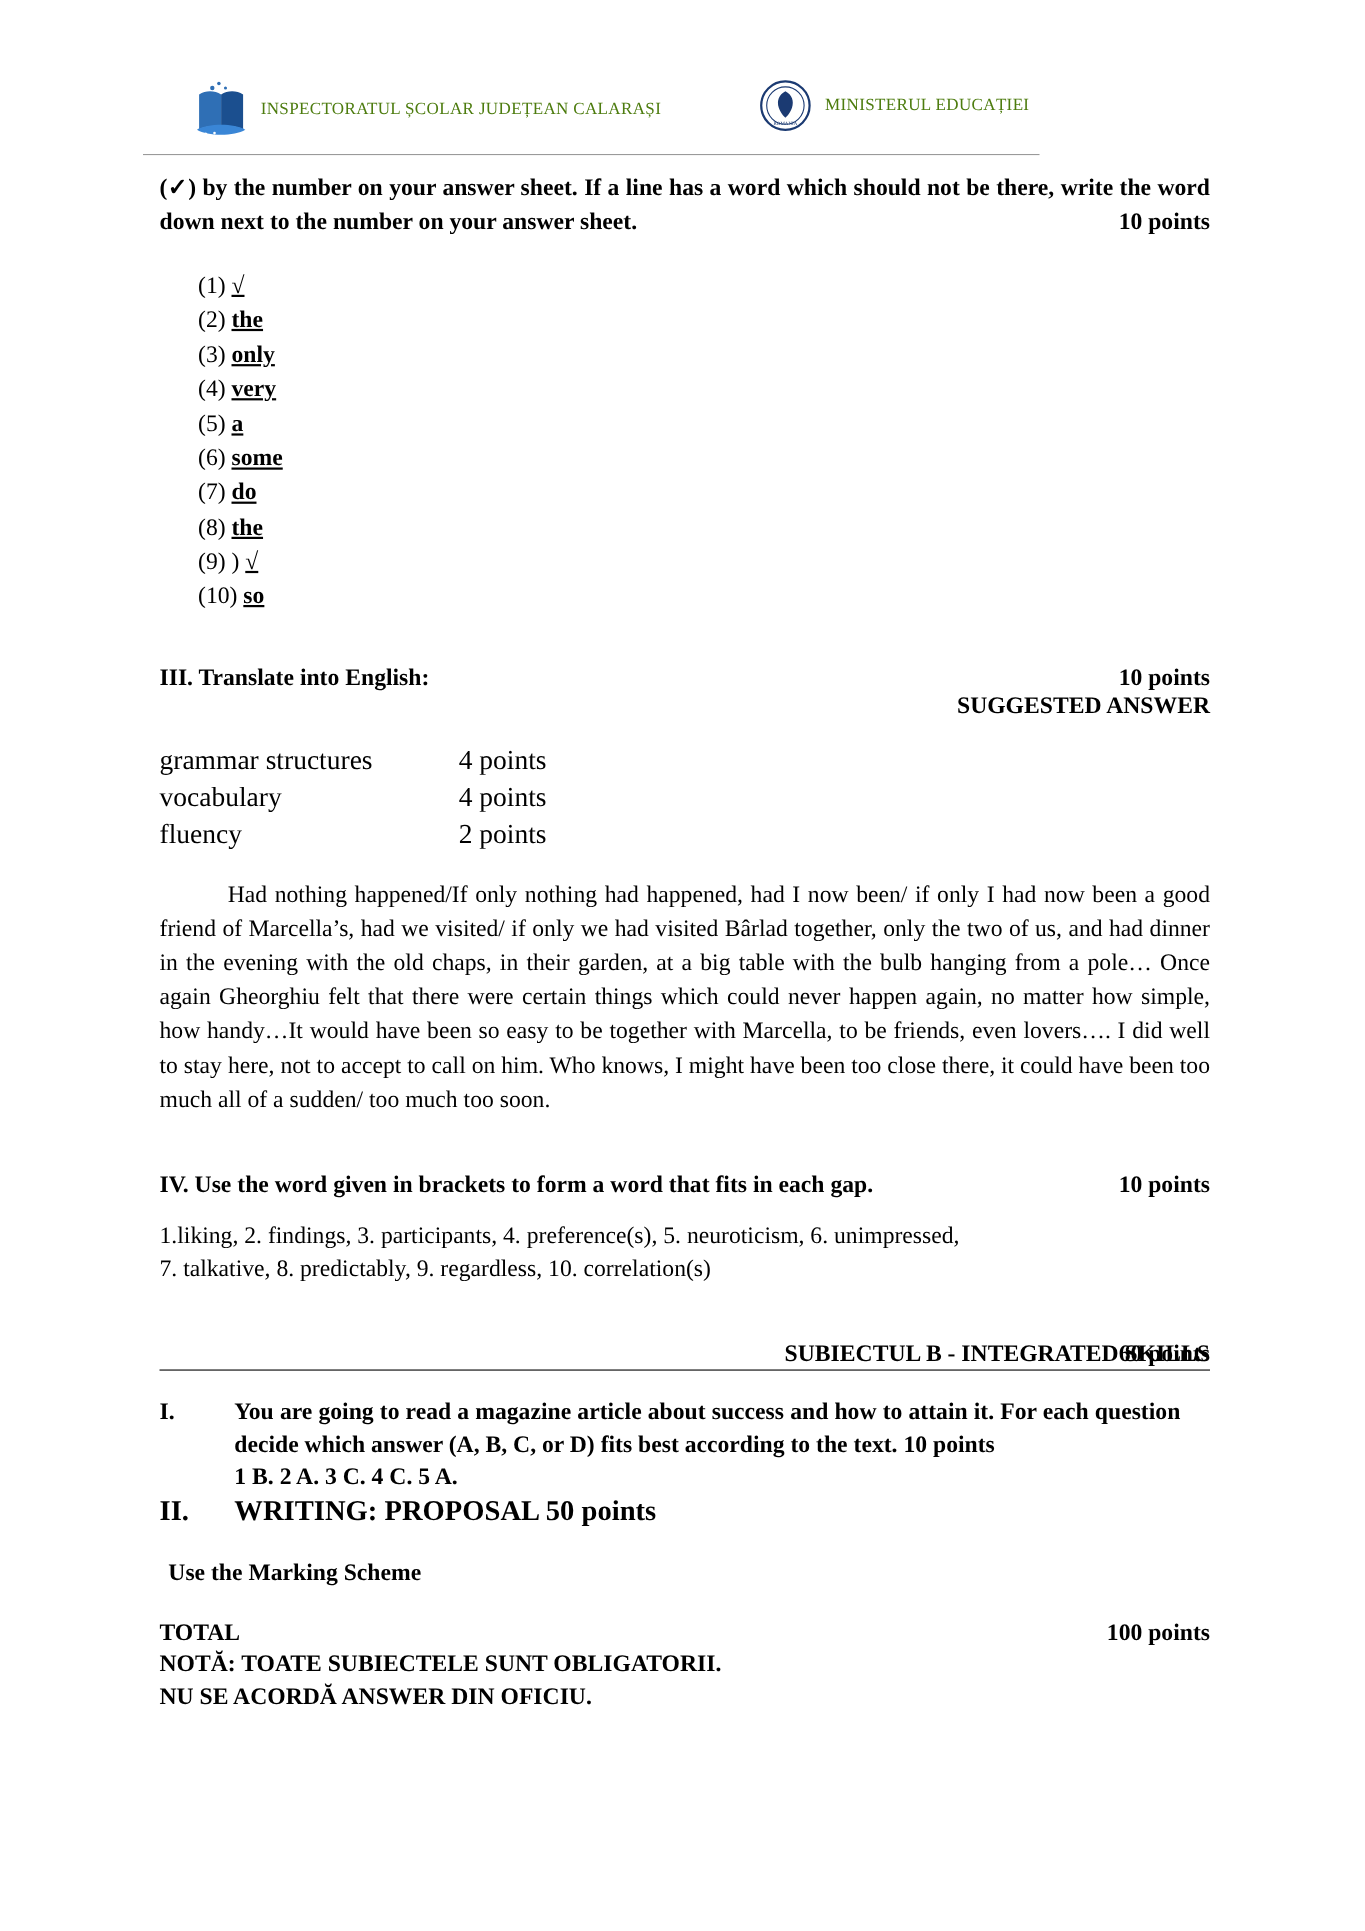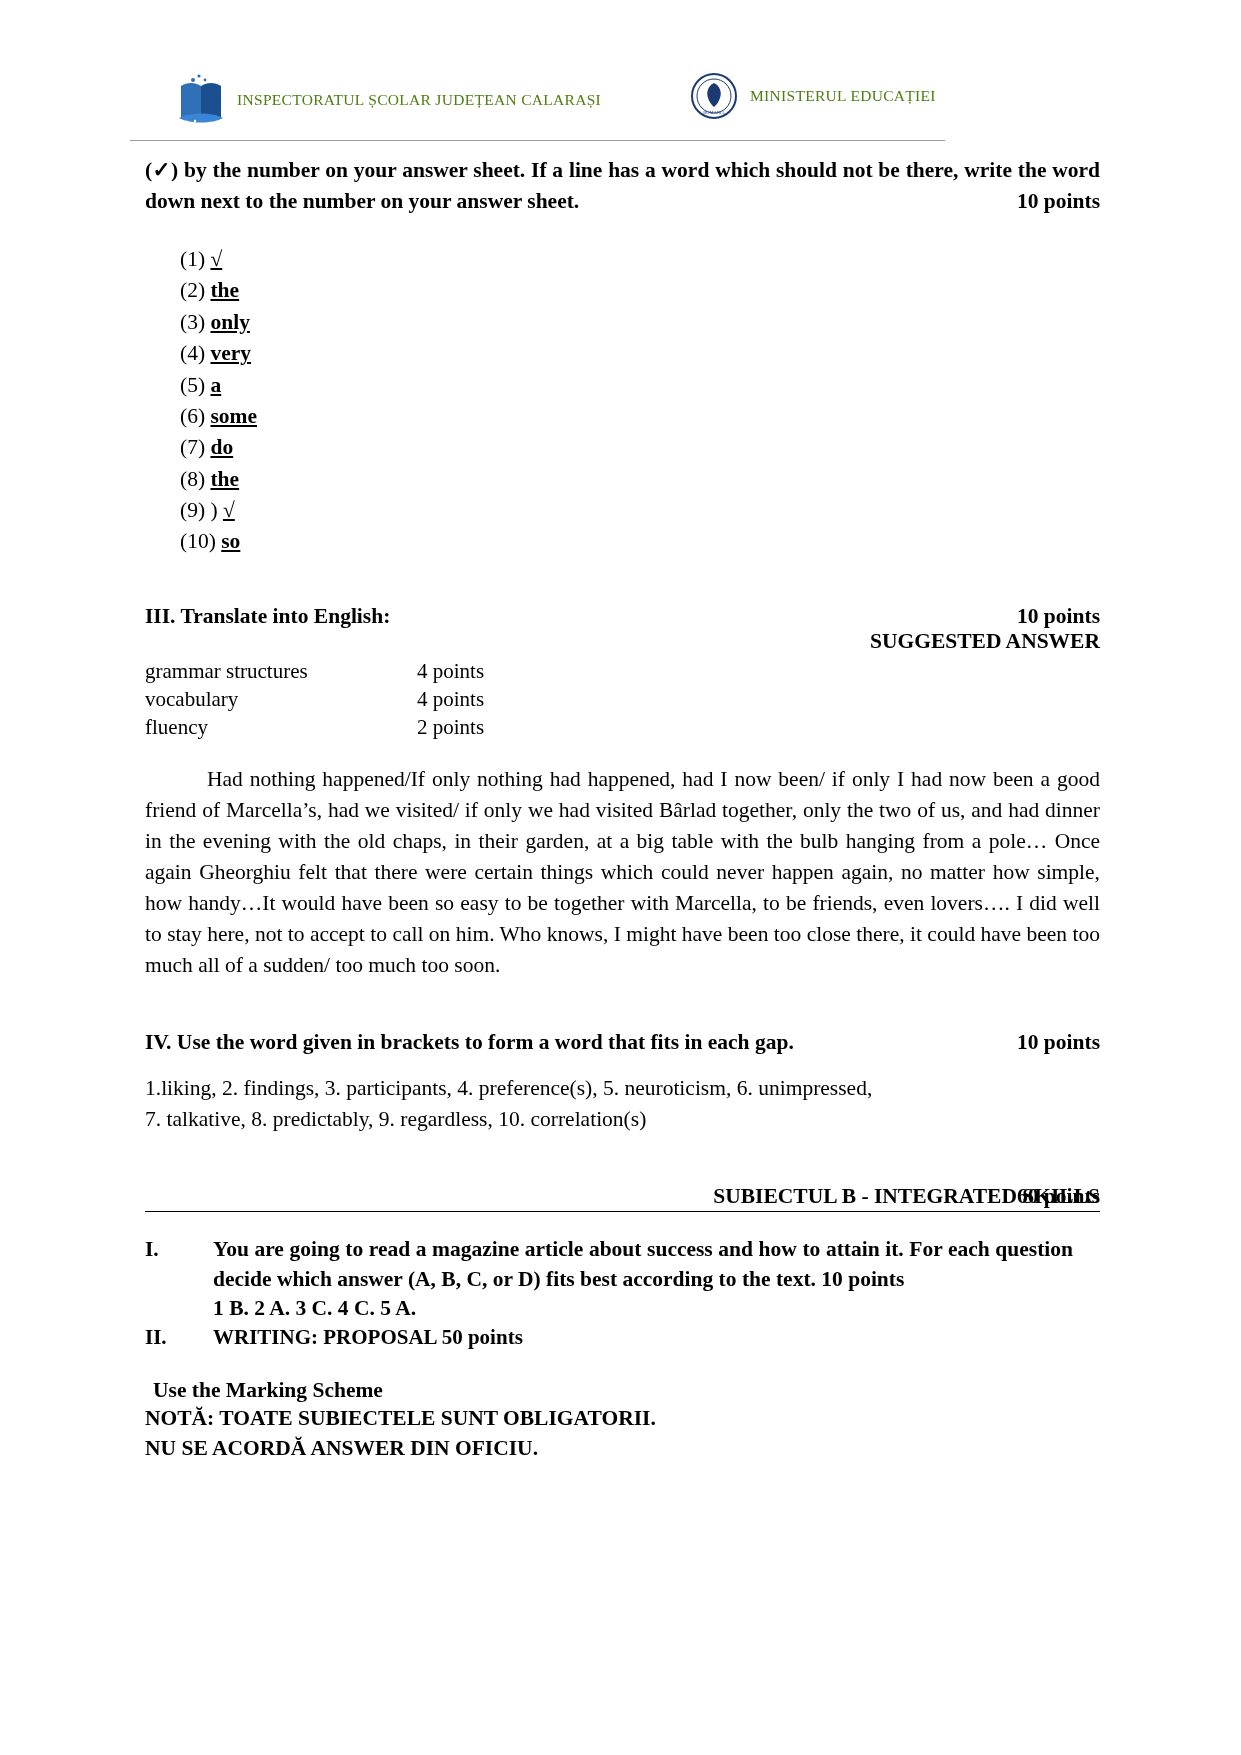--- a/index.html
+++ b/index.html
@@ -112,22 +112,22 @@
     position: absolute;
     right: 0;
     top: 0;
   }
   .sub-head {
     font-weight: bold;
     font-size: 21.5px;
     text-align: right;
   }
   .crit-table {
-    margin-top: 3px;
-    font-size: 21px;
+    margin-top: 21px;
+    font-size: 25px;
     line-height: 1.35;
   }
   .crit-row {
     display: flex;
   }
   .crit-name {
     width: 272px;
   }
   .para {
     margin-top: 22px;
@@ -179,21 +179,21 @@
     text-align: justify;
   }
   .answers-line {
     margin-top: 2px;
     font-weight: bold;
     font-size: 21.5px;
     margin-left: 68px;
   }
   .numbered2 {
     margin-top: 4px;
-    font-size: 21px;
+    font-size: 26px;
     font-weight: bold;
   }
   .marking {
     margin-top: 28px;
     font-weight: bold;
     font-size: 21.5px;
     margin-left: 8px;
   }
   .total-row {
     margin-top: 30px;
@@ -310,18 +310,22 @@
       <span class="roman">I.</span><span class="body">You are going to read a magazine article about success and how to attain it. For each question decide which answer (A, B, C, or D) fits best according to the text. 10 points</span>
     </div>
     <div class="answers-line">1    B. 2 A. 3 C. 4 C. 5 A.</div>
 
     <div class="numbered2">
       <span class="roman" style="display:inline-block;width:68px;">II.</span><span>WRITING: PROPOSAL 50 points</span>
     </div>
 
     <div class="marking">Use the Marking Scheme</div>
 
+    <div class="total-row">
+      <span>TOTAL</span>
+      <span class="pts">100 points</span>
+    </div>
 
     <div class="nota">NOTĂ: TOATE SUBIECTELE SUNT OBLIGATORII.</div>
     <div class="nota">NU SE ACORDĂ ANSWER DIN OFICIU.</div>
 
   </div>
 </div>
 
 </body></html>

